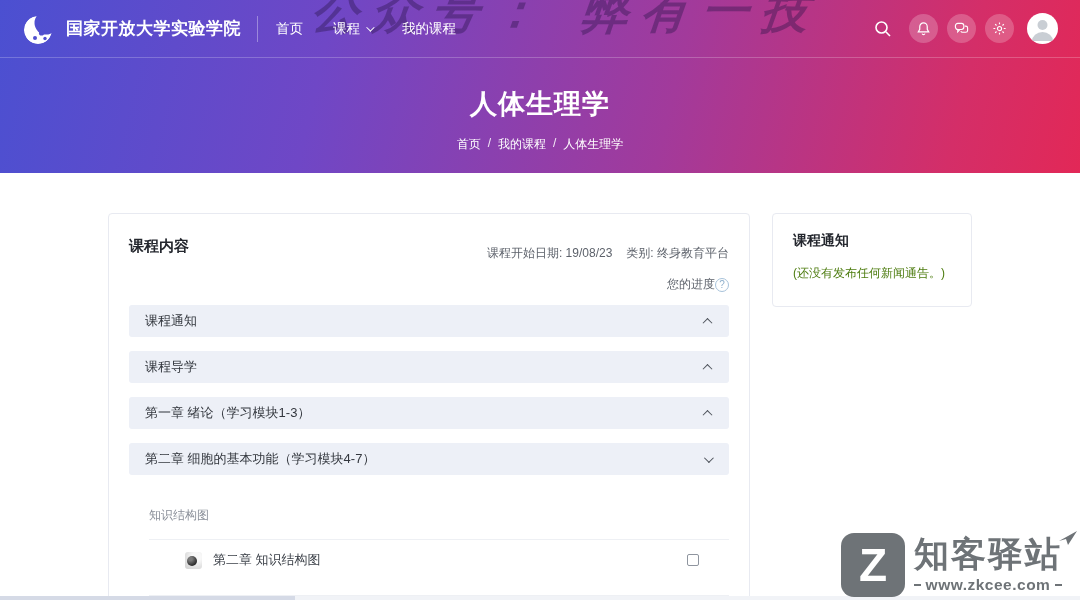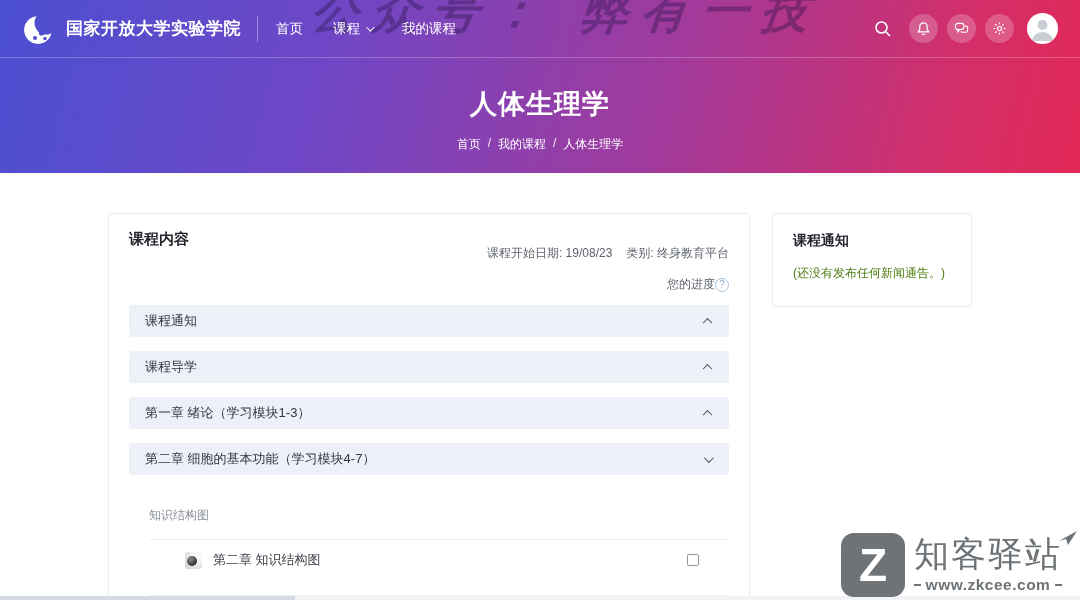--- a/index.html
+++ b/index.html
@@ -34,21 +34,21 @@
   .banner-title { position:relative; padding-top:28px; color:#fff; font-size:27px; font-weight:bold; letter-spacing:1px; }
   .breadcrumb { position:relative; margin-top:14px; color:#fff; font-size:12px; display:flex;
     justify-content:center; gap:7px; }
   .crumb { cursor:pointer; }
   .crumb-sep { opacity:0.9; }
 
   
   .main { display:flex; gap:22px; padding:40px 108px 0 108px; align-items:flex-start; }
   .card { background:#fff; border:1px solid #e8eaf1; border-radius:4px; }
   .course-card { width:642px; height:440px; padding:16px 20px; }
-  .course-head { display:flex; justify-content:space-between; align-items:flex-start; }
+  .course-head { display:flex; justify-content:space-between; align-items:center; }
   .course-title { font-size:15px; font-weight:bold; color:#24272e; }
   .course-meta { font-size:12px; color:#5d626b; display:flex; gap:14px;margin-top:15px; }
   .progress-row { display:flex; justify-content:flex-end; align-items:center; 
     margin-top:14px; font-size:12px; color:#5d626b; }
   .help-icon { width:14px; height:14px; border-radius:50%; border:1px solid #a7c2da; color:#8fb0cc;
     font-size:10px; display:flex; align-items:center; justify-content:center; cursor:pointer; }
 
   .accordion { margin-top:12px; }
   .acc-row { height:32px; background:#edf0f7; border-radius:3px; margin-bottom:14px;
     display:flex; align-items:center; justify-content:space-between; padding:0 16px; cursor:pointer; }
@@ -73,21 +73,21 @@
   .notice-card { width:200px; padding:18px 20px 24px 20px; }
   .notice-title { font-size:14px; font-weight:bold; color:#24272e; }
   .notice-empty { font-size:12px; color:#4d7c0f; margin-top:15px; line-height:1.4; }
 
   
   .zk { position:absolute; right:18px; bottom:3px; display:flex; align-items:center; z-index:5; }
   .zk-badge { width:64px; height:64px; background:#6e7377; border-radius:13px;
     display:flex; align-items:center; justify-content:center; }
   .zk-z { color:#fff; font-size:46px; font-weight:bold; line-height:1; }
   .zk-right { margin-left:9px; position:relative; }
-  .zk-name { font-size:35px; font-weight:normal; color:#6e7377; letter-spacing:2px; line-height:1.05; }
+  .zk-name { font-size:35px; font-weight:bold; color:#6e7377; letter-spacing:2px; line-height:1.05; }
   .zk-plane { position:absolute; right:-16px; top:-6px; }
   .zk-url-row { display:flex; align-items:center; margin-top:3px; }
   .zk-dash { height:2.5px; background:#6e7377; flex:1; }
   .zk-url { font-size:15.5px; font-weight:bold; color:#6e7377; margin:0 5px; letter-spacing:0.5px; }
 
   
   .hscroll { position:absolute; left:0; bottom:0; width:1080px; height:4px; background:#f1f3f7; }
   .hscroll-thumb { width:295px; height:4px; background:#d5dae6; }
 
   svg { display:block; }

